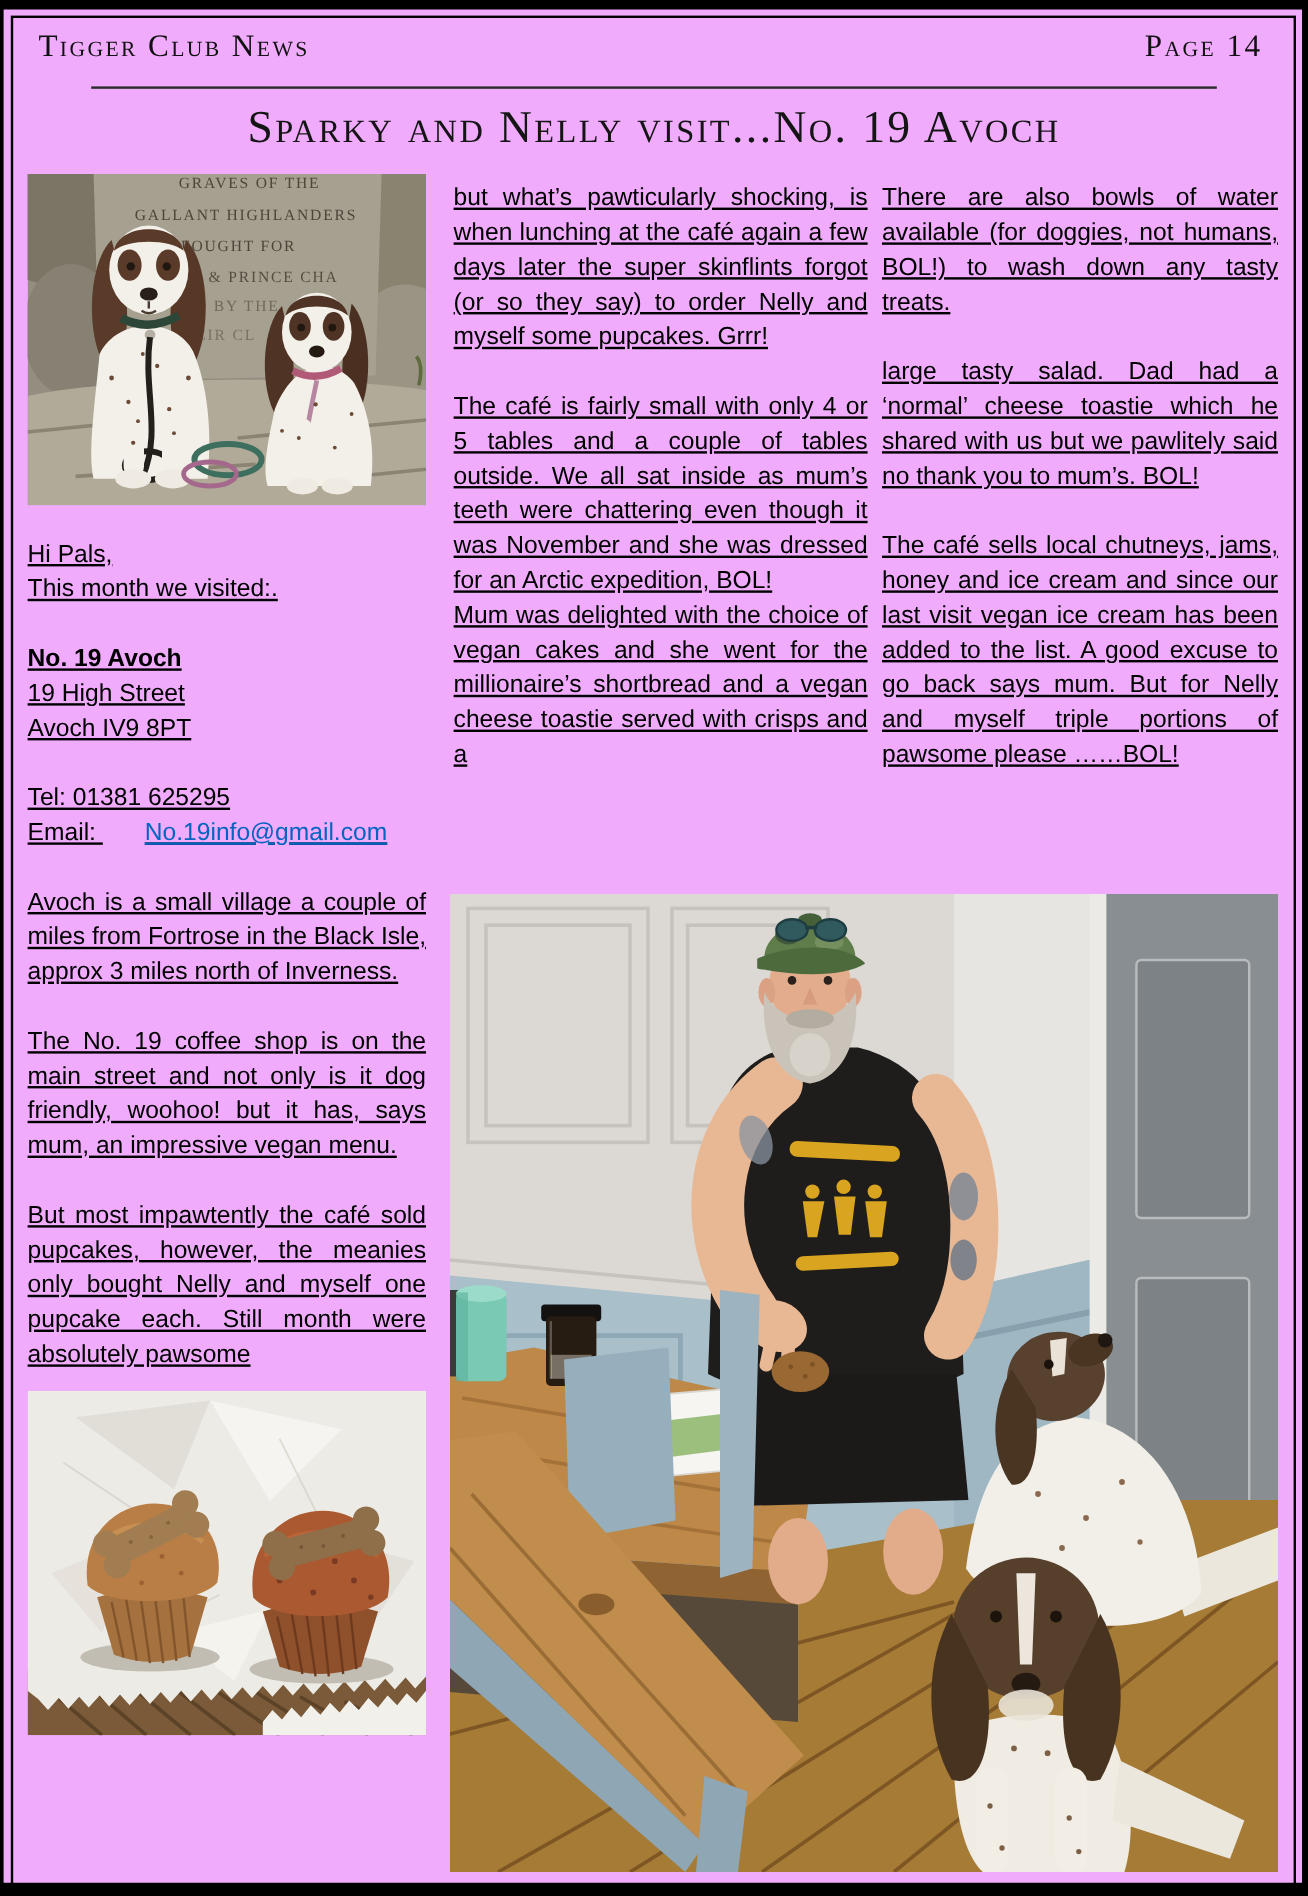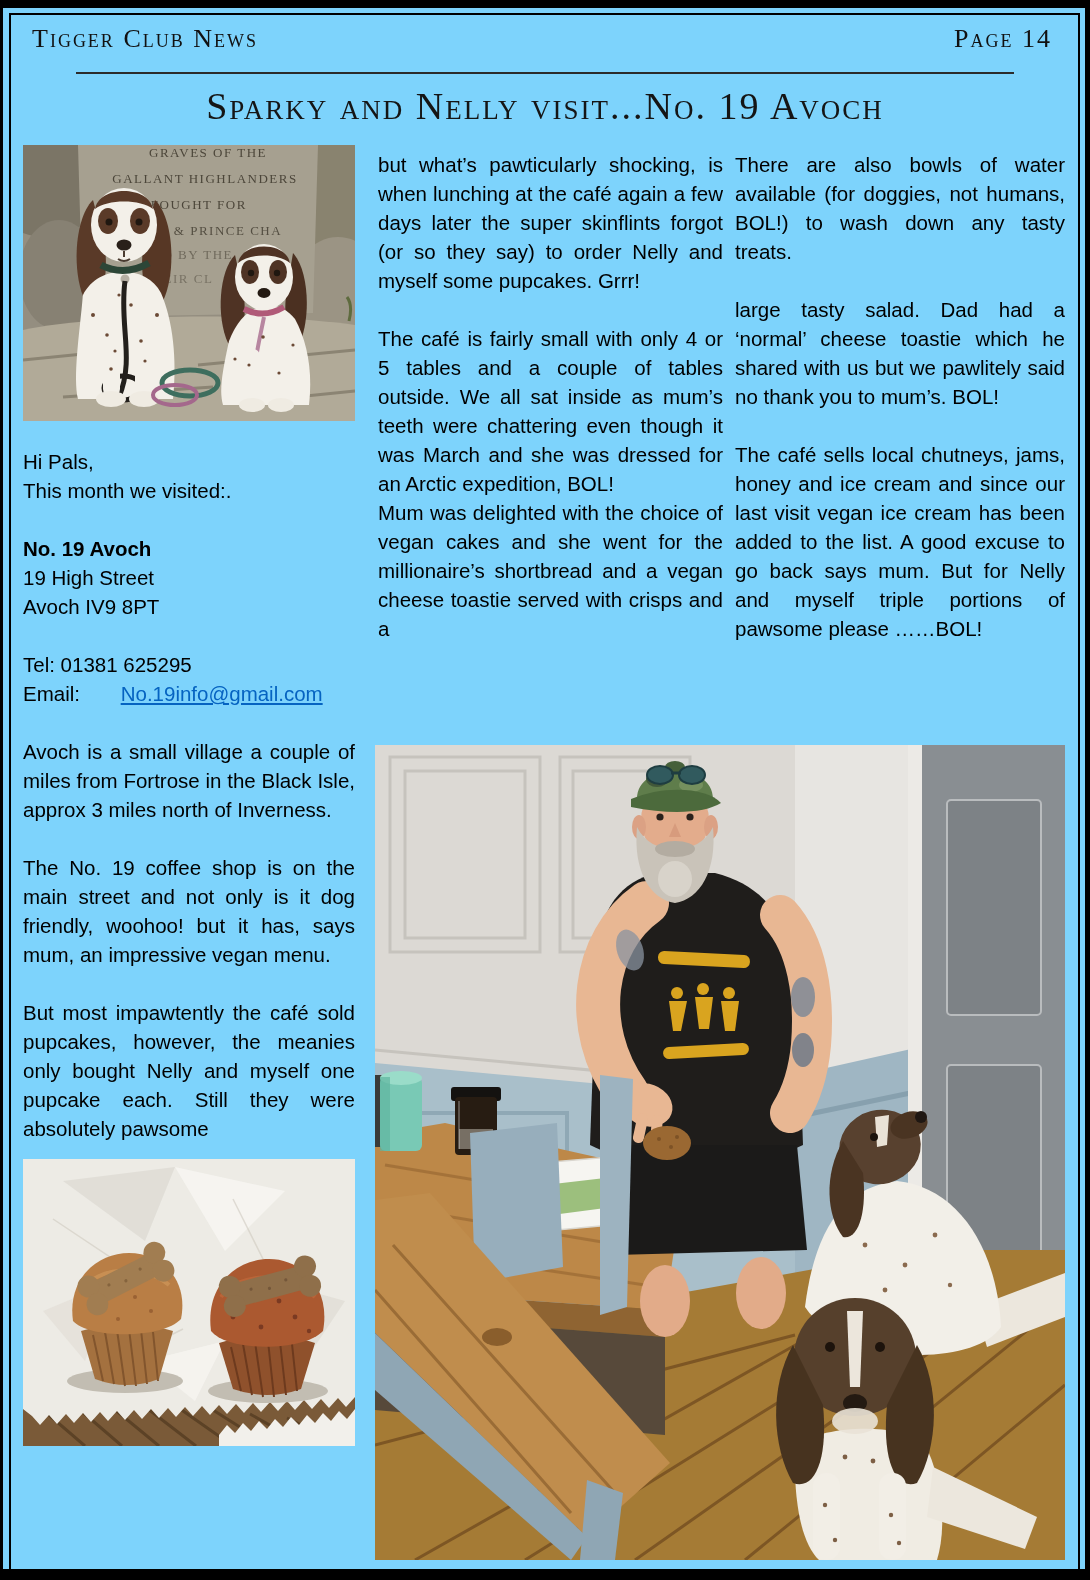--- a/index.html
+++ b/index.html
@@ -1,33 +1,33 @@
 <!DOCTYPE html>
 <html><head>
 <meta charset="utf-8">
 <style>
   html,body{margin:0;padding:0;background:#ffffff;}
   .page{
-    position:relative;width:1090px;height:1580px;background:#7dd3fc;
+    position:relative;width:1090px;height:1580px;background:#f0abfc;
     font-family:"Liberation Sans",sans-serif;color:#000;overflow:hidden;box-sizing:border-box;
   }
   .frame-outer{position:absolute;inset:0;border-top:8px solid #000;border-bottom:11px solid #000;
     border-left:3px solid #000;border-right:5px solid #000;pointer-events:none;z-index:40;}
   .frame-inner{position:absolute;top:13px;left:9px;right:10px;bottom:8px;border:2px solid #000;
     pointer-events:none;z-index:40;}
   .masthead{position:absolute;top:24px;left:32px;right:38px;display:flex;
     justify-content:space-between;align-items:baseline;
     font-family:"Liberation Serif",serif;font-variant:small-caps;font-size:26px;
     letter-spacing:2px;color:#111;}
   .rule{position:absolute;top:72px;left:76px;right:76px;border-top:2px solid #2b2b2b;}
   .headline{position:absolute;top:84px;left:0;width:100%;text-align:center;
     font-family:"Liberation Serif",serif;font-variant:small-caps;font-weight:400;
     font-size:38px;letter-spacing:2px;color:#151515;}
   .col{position:absolute;font-size:20.5px;line-height:29px;}
-  .col p{margin:0 0 29px 0;text-align:justify;}
+  .col p{margin:0 0 29px 0;text-align:justify;text-decoration:underline;}
   .col p.tight{margin:0;}
   .col-left{left:23px;top:145px;width:332px;}
   .col-mid{left:378px;top:150px;width:345px;}
   .col-right{left:735px;top:150px;width:330px;}
   .venue-name{font-weight:bold;}
   .email-link{color:#0563C1;text-decoration:underline;cursor:pointer;margin-left:35px;}
   .photo{display:block;}
   .photo-monument{width:332px;height:276px;margin-bottom:26px;}
   .photo-pupcakes{width:332px;height:287px;margin-top:16px;}
   .photo-cafe{position:absolute;left:375px;top:745px;width:690px;height:815px;z-index:5;}
@@ -141,21 +141,21 @@
 
     <p class="tight venue-name">No. 19 Avoch</p>
     <p class="tight">19 High Street</p>
     <p>Avoch IV9 8PT</p>
 
     <p class="tight">Tel: 01381 625295</p>
     <p><span>Email:</span> <a class="email-link">No.19info@gmail.com</a></p>
 
     <p>Avoch is a small village a couple of miles from Fortrose in the Black Isle, approx 3 miles north of Inverness.</p>
     <p>The No. 19 coffee shop is on the main street and not only is it dog friendly, woohoo! but it has, says mum, an impressive vegan menu.</p>
-    <p class="tight">But most impawtently the café sold pupcakes, however, the meanies only bought Nelly and myself one pupcake each. Still they were absolutely pawsome</p>
+    <p class="tight">But most impawtently the café sold pupcakes, however, the meanies only bought Nelly and myself one pupcake each. Still month were absolutely pawsome</p>
 
     <svg class="photo photo-pupcakes" viewBox="0 0 332 287">
       <rect width="332" height="287" fill="#cfccc5"></rect>
       <g>
         <rect x="0" y="233" width="332" height="54" fill="#7a5a38"></rect>
         <path d="M5 238 L62 287 M42 238 L99 287 M79 240 L136 287 M116 243 L173 287 M153 247 L210 287 M190 251 L247 287 M227 255 L284 287 M264 259 L321 287" stroke="#5c4226" stroke-width="3" fill="none"></path>
       </g>
       <g>
         <path d="M0 0 H332 V238 l-9 10 l-8 -9 l-9 10 l-8 -9 l-9 10 l-8 -9 l-9 10 l-8 -9 l-9 10 l-8 -9 l-9 10 l-8 -9 l-9 10 l-8 -9 l-9 10 l-8 -9 l-9 10 l-8 -9 l-9 10 l-8 -9 l-9 10 l-8 -9 l-9 10 l-8 -9 l-9 10 l-8 -9 l-9 10 l-8 -9 l-9 10 l-8 -9 l-9 10 l-8 -9 l-9 10 l-8 -9 l-9 10 l-8 -9 l-9 10 l-8 -9 L0 250 Z" fill="#edebe5"></path>
         <path d="M332 250 l-8 10 l-8 -8 l-8 10 l-8 -8 l-8 10 l-8 -8 l-8 10 l-8 -8 l-8 10 l-8 -8 l-8 10 l-8 -8 l-8 10 l-8 -8 l-8 10 l-8 -8 l-8 10 L196 287 L332 287 Z" fill="#f2f0eb"></path>
@@ -217,21 +217,21 @@
               <circle cx="246" cy="130" r="1.6"></circle>
               <circle cx="264" cy="126" r="1.6"></circle>
             </g>
         </g>
       </g>
     </svg>
   </div>
 
   <div class="col col-mid">
     <p>but what’s pawticularly shocking, is when lunching at the café again a few days later the super skinflints forgot (or so they say) to order Nelly and myself some pupcakes. Grrr!</p>
-    <p class="tight">The café is fairly small with only 4 or 5 tables and a couple of tables outside. We all sat inside as mum’s teeth were chattering even though it was March and she was dressed for an Arctic expedition, BOL!</p>
+    <p class="tight">The café is fairly small with only 4 or 5 tables and a couple of tables outside. We all sat inside as mum’s teeth were chattering even though it was November and she was dressed for an Arctic expedition, BOL!</p>
     <p class="tight">Mum was delighted with the choice of vegan cakes and she went for the millionaire’s shortbread and a vegan cheese toastie served with crisps and a</p>
   </div>
 
   <div class="col col-right">
     <p>There are also bowls of water available (for doggies, not humans, BOL!) to wash down any tasty treats.</p>
     <p>large tasty salad. Dad had a ‘normal’ cheese toastie which he shared with us but we pawlitely said no thank you to mum’s. BOL!</p>
     <p class="tight">The café sells local chutneys, jams, honey and ice cream and since our last visit vegan ice cream has been added to the list. A good excuse to go back says mum. But for Nelly and myself triple portions of pawsome please ……BOL!</p>
   </div>
 
   <svg class="photo photo-cafe" viewBox="0 0 690 815">

